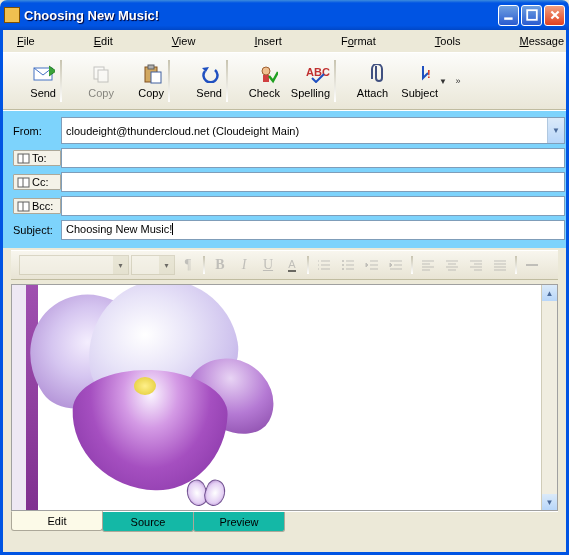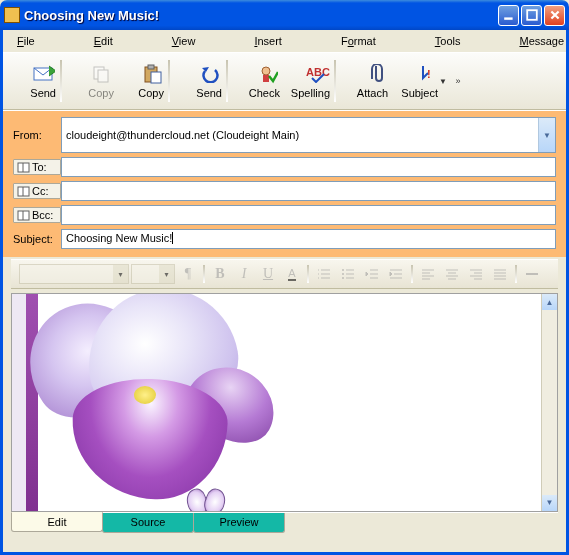--- a/index.html
+++ b/index.html
@@ -25,27 +25,27 @@
 .tool-btn { display: flex; flex-direction: column; align-items: flex-end; justify-content: center; width: 50px; height: 50px; cursor: default; border: 1px solid transparent; border-radius: 3px; }
 .tool-btn.disabled { opacity: 0.45; }
 .tool-btn .icn { width: 24px; height: 22px; display: flex; align-items: center; justify-content: center; }
 .tool-btn .lbl { margin-top: 2px; color: #000; }
 .tool-sep { width: 2px; background: linear-gradient(#c8c4b0, #fff); margin: 4px 3px; }
 .tool-chev { width: 14px; display: flex; align-items: center; justify-content: center; color: #333; }
 .tool-chev .arr { font-size: 9px; }
 .priority-split { display: flex; align-items: center; }
 .priority-split .drop { width: 12px; font-size: 8px; color: #333; }
 
-.headers { padding: 6px 10px 4px 10px; background: #fdba74; border-top: 1px solid #fff; }
+.headers { padding: 6px 1px 4px 10px; background: #7dd3fc; border-top: 1px solid #fff; }
 .hdr-row { display: flex; align-items: center; margin-bottom: 4px; }
 .hdr-label { width: 48px; display: flex; align-items: center; gap: 2px; }
 .hdr-label.btn { border: 1px solid #aca899; background: #f4f2e8; padding: 1px 3px; border-radius: 1px; }
 .hdr-input { flex: 1; border: 1px solid #7f9db9; background: #fff; height: 20px; padding: 2px 4px; }
 .hdr-input.tall { height: 20px; }
-.from-sel { flex: 1; border: 1px solid #7f9db9; background: #fff; height: 36px; display: flex; align-items: center; padding: 0 4px; position: relative; }
+.from-sel { flex: 1; border: 1px solid #7f9db9; background: #fff; height: 27px; display: flex; align-items: center; padding: 0 4px; position: relative; }
 .from-sel .drop-btn { position: absolute; right: 0; top: 0; bottom: 0; width: 17px; background: linear-gradient(#dbeaf9, #b8d6f9); border-left: 1px solid #b0c8e0; display: flex; align-items: center; justify-content: center; font-size: 8px; color: #4a6a9a; }
 .book-icon { width: 13px; height: 11px; }
 
 .format-bar { display: flex; align-items: center; padding: 3px 8px; background: linear-gradient(#f8f6ee, #e8e4d4); border-top: 1px solid #fff; border-bottom: 1px solid #c0bca0; gap: 2px; margin: 2px 8px 0 8px; }
 .format-bar .fsel { width: 110px; height: 20px; border: 1px solid #c4c0a8; background: #f4f2e8; position: relative; opacity: 0.55; }
 .format-bar .fsel .d { position: absolute; right: 0; top: 0; bottom: 0; width: 15px; background: #e0ddc8; display: flex; align-items: center; justify-content: center; font-size: 8px; }
 .format-bar .fsel.sz { width: 44px; }
 .format-bar .fbtn { width: 22px; height: 22px; display: flex; align-items: center; justify-content: center; color: #999; font-family: 'Times New Roman', serif; font-size: 14px; opacity: 0.55; }
 .format-bar .fsep { width: 2px; height: 18px; background: linear-gradient(#c8c4b0, #fff); margin: 0 2px; }
 .format-bar .fbtn.bold { font-weight: bold; }

